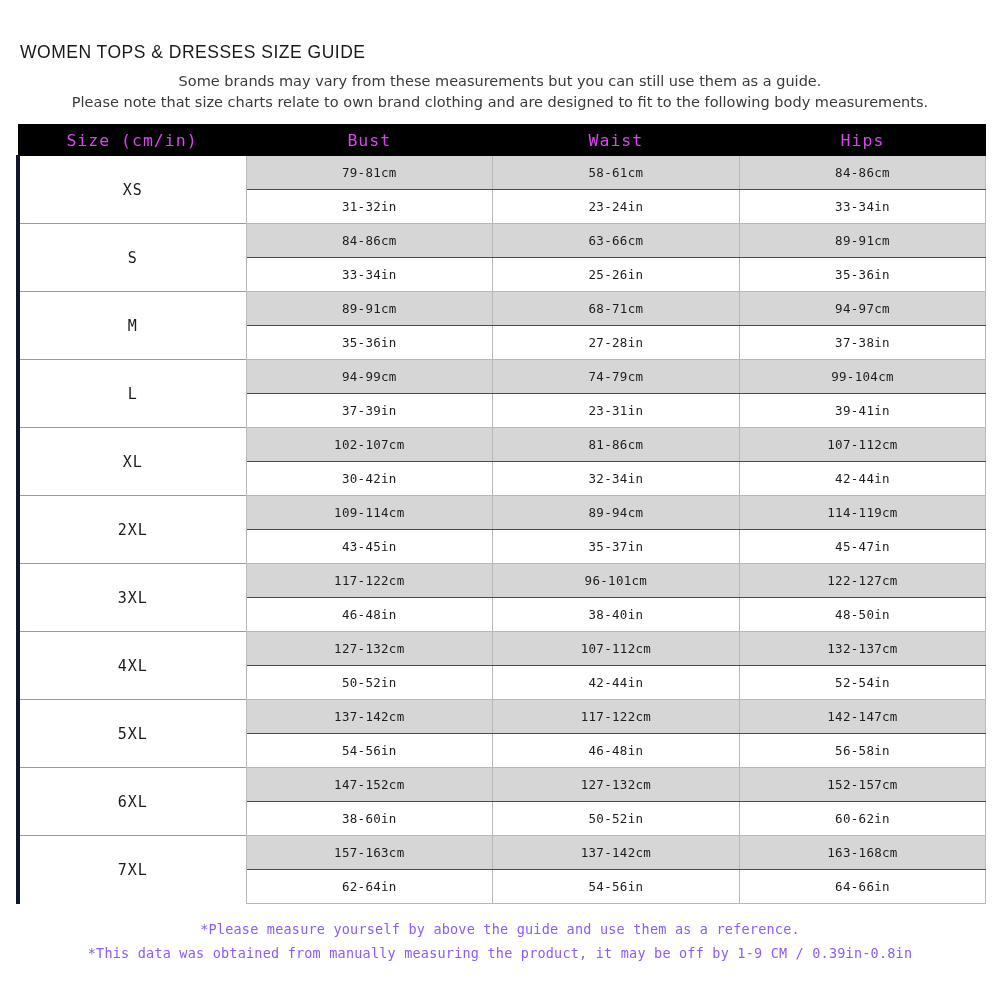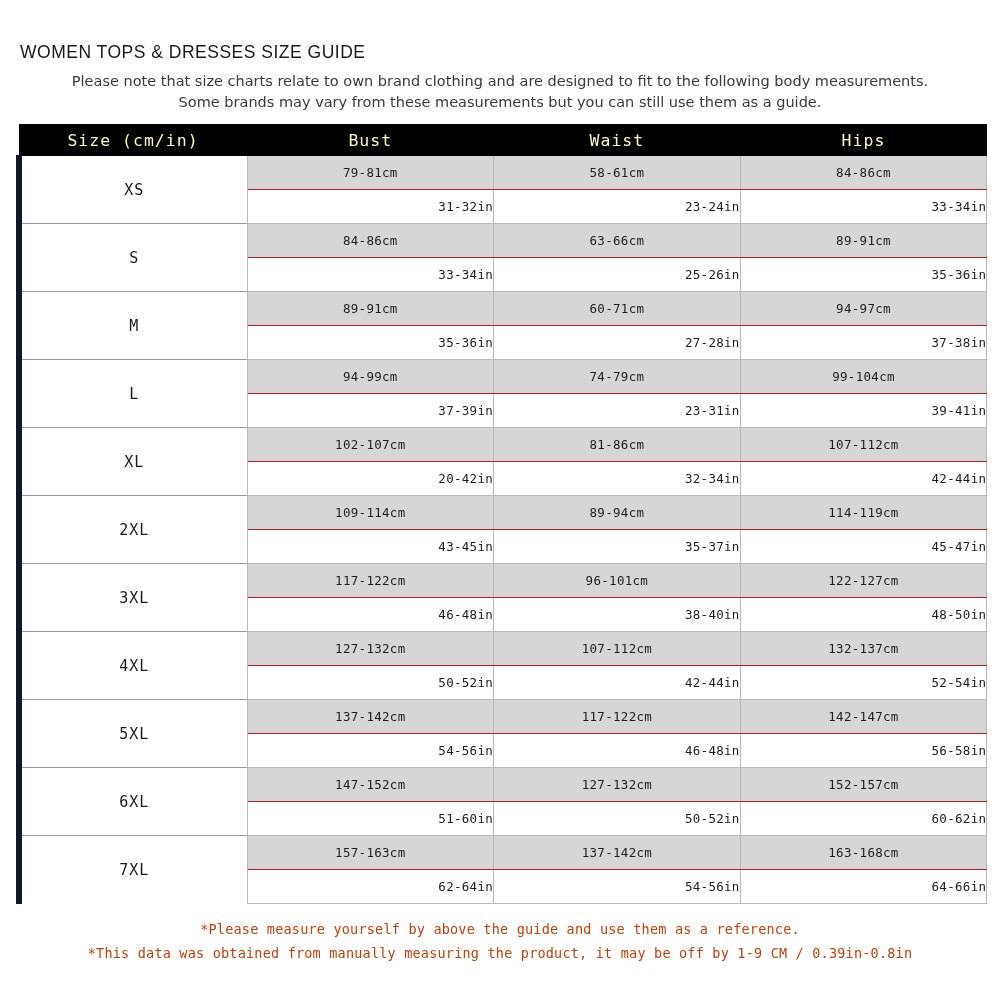--- a/index.html
+++ b/index.html
@@ -43,21 +43,21 @@
     margin: 12px auto 0 auto;
     border-collapse: collapse;
     table-layout: fixed;
     font-family: "DejaVu Sans Mono", monospace;
   }
   table.size-chart col.c-size { width: 228px; }
   table.size-chart col.c-val  { width: 246.6px; }
 
   thead th {
     background: #000000;
-    color: #fef9c3;
+    color: #d946ef;
     font-size: 16.5px;
     font-weight: normal;
     letter-spacing: 1px;
     height: 30px;
     padding: 0;
     text-align: center;
     border: 1px solid #000000;
   }
   tbody td {
     border: 1px solid #b9b9b9;
@@ -66,52 +66,52 @@
     color: #1d1d1d;
     height: 33px;
     padding: 0;
     letter-spacing: 0.3px;
   }
   tbody td.size-cell {
     font-size: 15px;
     letter-spacing: 1px;
     color: #1a1a1a;
     background: #ffffff;
-    border-left: 6px solid #0f172a;
+    border-left: 4px solid #0f172a;
     border-right: 1px solid #b9b9b9;
   }
   tr.cm td.val { background: #d6d6d6; }
-  tr.in td.val { background: #ffffff; text-align: right; }
+  tr.in td.val { background: #ffffff; }
 
   tr.cm td.val { border-bottom: 1px solid #b91c1c; }
 
   .group-top td { border-top: 1px solid #9a9a9a; }
 
   tbody tr.cm td.size-cell { border-bottom: none; }
 
   .footer {
     margin-top: 14px;
     text-align: center;
     font-family: "DejaVu Sans Mono", monospace;
     font-size: 13.5px;
-    color: #c2410c;
+    color: #8b5cf6;
     line-height: 1.75;
     letter-spacing: 0.2px;
   }
 </style>
 </head>
 <body>
 
 <div class="page">
 
   <div class="title">WOMEN TOPS &amp; DRESSES SIZE GUIDE</div>
 
   <div class="note">
+    <div>Some brands may vary from these measurements but you can still use them as a guide.</div>
     <div>Please note that size charts relate to own brand clothing and are designed to fit to the following body measurements.</div>
-    <div>Some brands may vary from these measurements but you can still use them as a guide.</div>
   </div>
 
   <table class="size-chart">
     <colgroup>
       <col class="c-size">
       <col class="c-val">
       <col class="c-val">
       <col class="c-val">
     </colgroup>
     <thead>
@@ -141,21 +141,21 @@
           <td class="val">89-91cm</td>
         </tr>
         <tr class="in">
           <td class="val">33-34in</td>
           <td class="val">25-26in</td>
           <td class="val">35-36in</td>
         </tr>
         <tr class="cm group-top">
           <td class="size-cell" rowspan="2">M</td>
           <td class="val">89-91cm</td>
-          <td class="val">60-71cm</td>
+          <td class="val">68-71cm</td>
           <td class="val">94-97cm</td>
         </tr>
         <tr class="in">
           <td class="val">35-36in</td>
           <td class="val">27-28in</td>
           <td class="val">37-38in</td>
         </tr>
         <tr class="cm group-top">
           <td class="size-cell" rowspan="2">L</td>
           <td class="val">94-99cm</td>
@@ -167,21 +167,21 @@
           <td class="val">23-31in</td>
           <td class="val">39-41in</td>
         </tr>
         <tr class="cm group-top">
           <td class="size-cell" rowspan="2">XL</td>
           <td class="val">102-107cm</td>
           <td class="val">81-86cm</td>
           <td class="val">107-112cm</td>
         </tr>
         <tr class="in">
-          <td class="val">20-42in</td>
+          <td class="val">30-42in</td>
           <td class="val">32-34in</td>
           <td class="val">42-44in</td>
         </tr>
         <tr class="cm group-top">
           <td class="size-cell" rowspan="2">2XL</td>
           <td class="val">109-114cm</td>
           <td class="val">89-94cm</td>
           <td class="val">114-119cm</td>
         </tr>
         <tr class="in">
@@ -222,21 +222,21 @@
           <td class="val">46-48in</td>
           <td class="val">56-58in</td>
         </tr>
         <tr class="cm group-top">
           <td class="size-cell" rowspan="2">6XL</td>
           <td class="val">147-152cm</td>
           <td class="val">127-132cm</td>
           <td class="val">152-157cm</td>
         </tr>
         <tr class="in">
-          <td class="val">51-60in</td>
+          <td class="val">38-60in</td>
           <td class="val">50-52in</td>
           <td class="val">60-62in</td>
         </tr>
         <tr class="cm group-top">
           <td class="size-cell" rowspan="2">7XL</td>
           <td class="val">157-163cm</td>
           <td class="val">137-142cm</td>
           <td class="val">163-168cm</td>
         </tr>
         <tr class="in">

